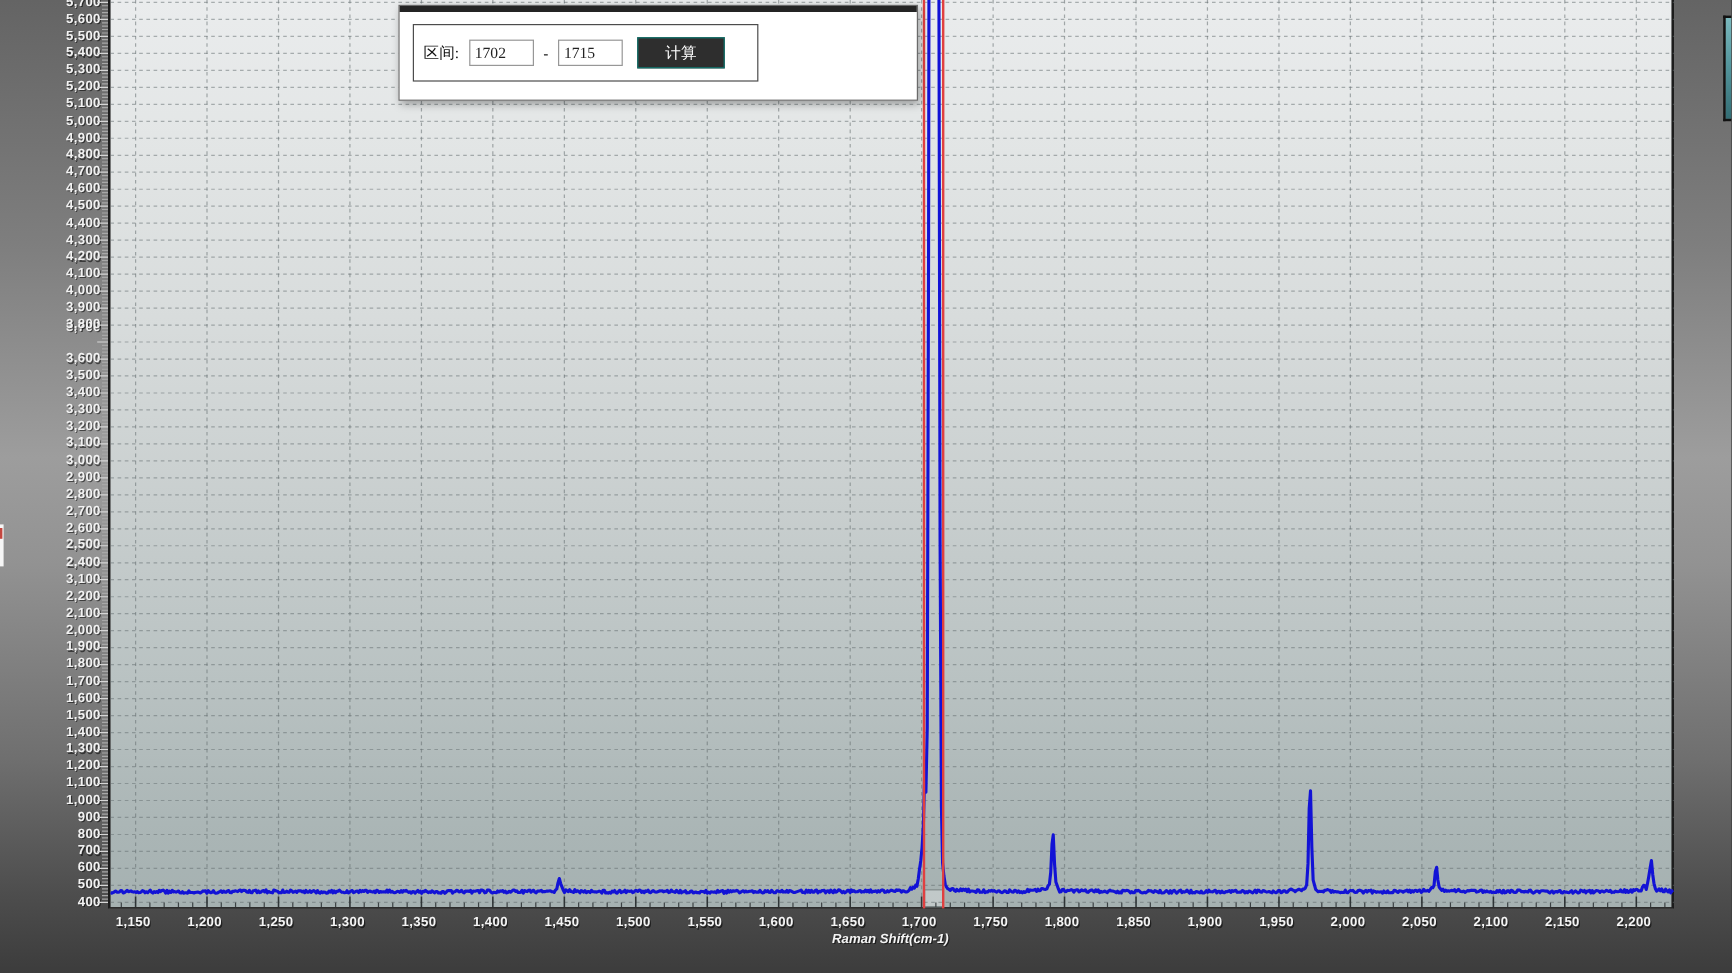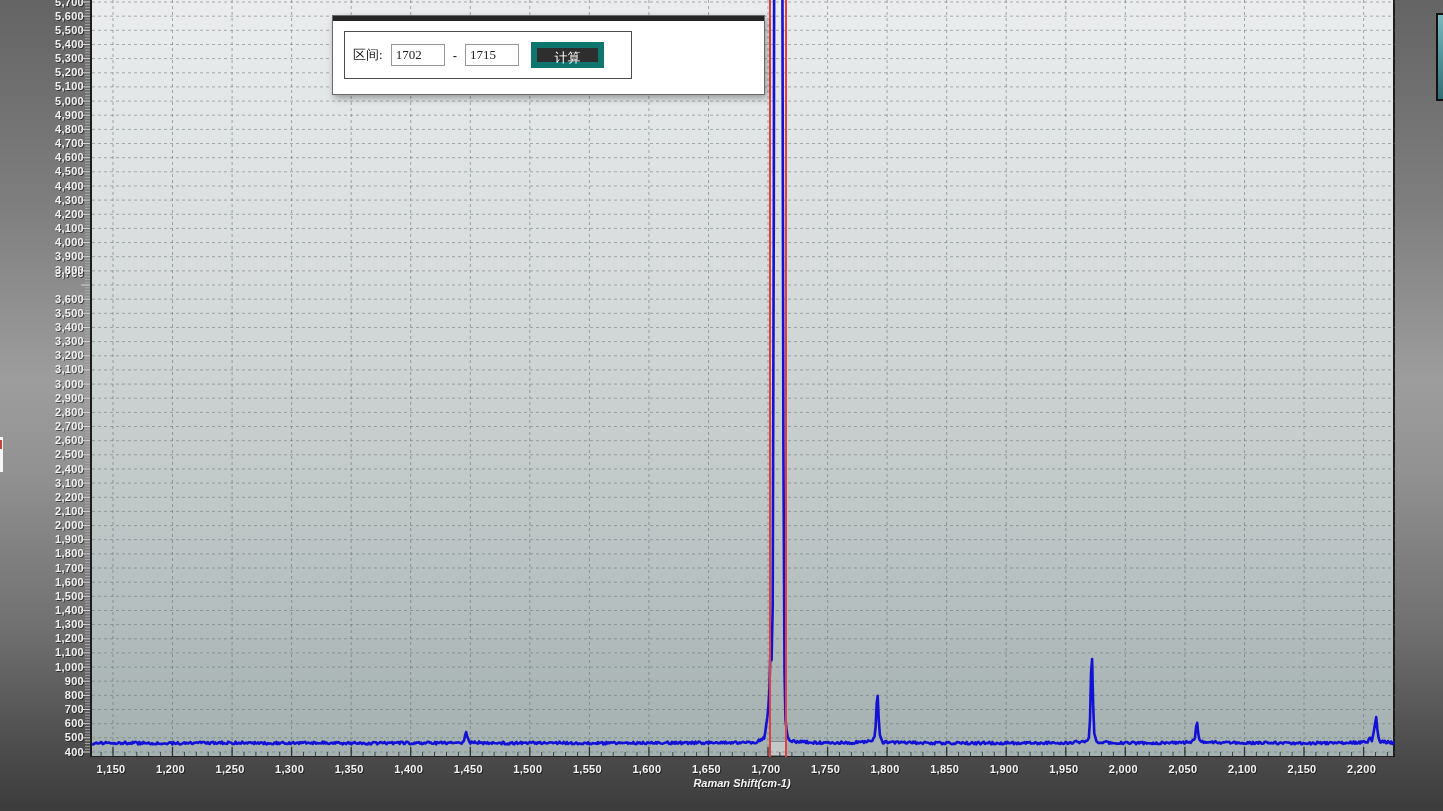--- a/index.html
+++ b/index.html
@@ -18,34 +18,34 @@
   #y-labels{position:absolute;left:0;top:0;width:86px;height:757px;z-index:4;}
   .ytick{position:absolute;right:2px;font-size:11px;font-weight:bold;color:#f2f2f2;
     text-shadow:1px 1px 0 rgba(0,0,0,0.55);letter-spacing:0.3px;}
   #y-ticks-svg{position:absolute;left:77px;top:0;z-index:4;}
   #x-axis{position:absolute;left:0;top:757px;width:1443px;height:54px;z-index:4;}
   .xtick{position:absolute;top:6px;transform:translateX(-50%);font-size:11px;font-weight:bold;
     color:#f4f4f4;text-shadow:1px 1px 0 rgba(0,0,0,0.55);letter-spacing:0.3px;}
   #axis-title{position:absolute;top:20px;transform:translateX(-50%);font-size:11px;font-weight:bold;
     color:#f4f4f4;text-shadow:1px 1px 0 rgba(0,0,0,0.55);}
   
-  #dialog{position:absolute;left:332px;top:15px;width:433px;height:80px;z-index:10;
+  #dialog{position:absolute;left:332px;top:4px;width:433px;height:80px;z-index:10;
     background:#ffffff;border:1px solid #6a6a6a;box-sizing:border-box;
     box-shadow:2px 3px 7px rgba(0,0,0,0.35);}
   #dialog-titlebar{height:5px;background:#242424;}
   .dialog-body{display:flex;gap:13px;padding:10px 0 0 11px;}
   .groupbox{display:flex;align-items:center;border:1px solid #4c4c4c;height:48px;box-sizing:border-box;background:#fff;}
   #interval-group{width:288px;padding:0 8px;gap:8px;}
   #dx-group{width:118px;padding:0 7px;gap:7px;}
   .dlg-label{font-family:"Liberation Serif",serif;font-size:13px;color:#111;white-space:nowrap;}
   .dlg-input{width:46px;height:20px;border:1px solid #979797;background:#fff;
     font-family:"Liberation Serif",serif;font-size:13px;color:#222;padding:0 2px 0 4px;box-sizing:content-box;}
   #dx-input{width:52px;}
   .dash{font-size:13px;color:#111;}
-  #calc-btn{width:73px;height:26px;background:#2e2e2e;color:#fff;border:6px solid #0f766e;
+  #calc-btn{width:73px;height:26px;background:#2e2e2e;color:#fff;border:1px solid #0f766e;
     font-family:"Liberation Serif",serif;font-size:13px;cursor:pointer;margin-left:4px;}
   
   #corner-panel{position:absolute;right:0;top:13px;width:7px;height:88px;z-index:5;
     background:linear-gradient(180deg,#79b7bc 0%,#55979e 40%,#3a7press 100%);
     background:linear-gradient(180deg,#7ab8bd 0%,#55979e 45%,#336d74 100%);
     border:2px solid #121212;border-right:none;box-sizing:border-box;}
   #edge-sliver{position:absolute;left:0;top:437px;width:3px;height:35px;background:#f6f6f6;z-index:5;}
   #edge-sliver-red{position:absolute;left:0;top:440px;width:2px;height:9px;background:#c4473f;z-index:6;}
 </style>
 </head>

